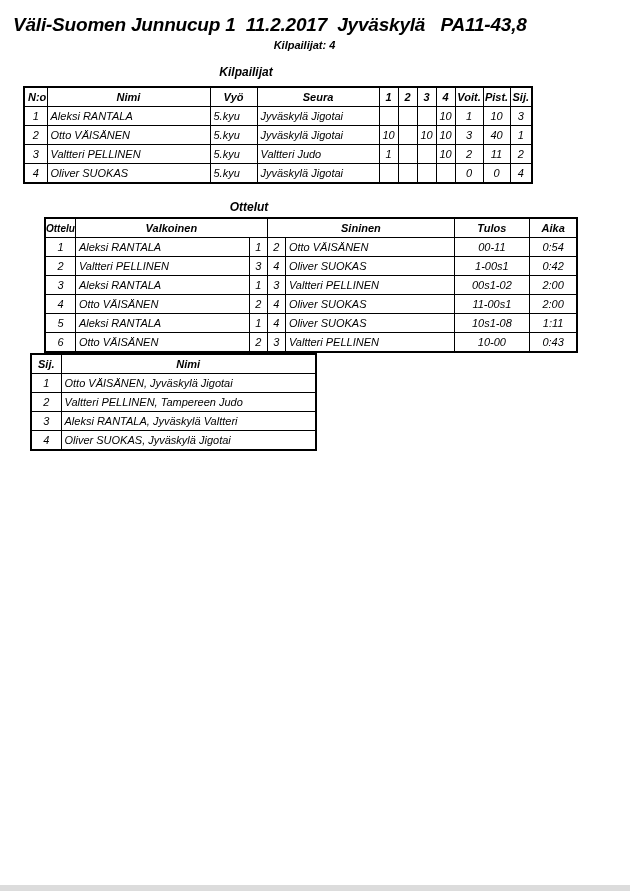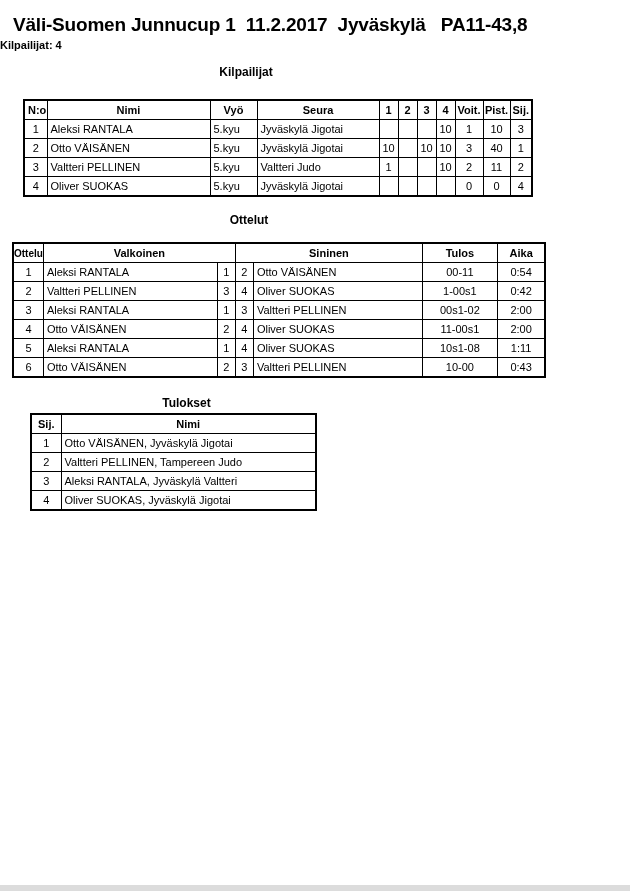--- a/index.html
+++ b/index.html
@@ -1,37 +1,37 @@
 <!DOCTYPE html>
 <html><head>
 <meta charset="utf-8">
 <style>
   html,body{margin:0;padding:0;}
   body{
     width:630px;height:891px;background:#ffffff;color:#000;
     font-family:"Liberation Sans", sans-serif;
   }
-  .page{position:relative;width:630px;height:891px;background:#fff;overflow:hidden;}
+  .page{position:relative;width:630px;height:891px;background:#fff;overflow:hidden;font-style:italic;}
   .title{
     font-size:19px;font-weight:bold;white-space:pre;
     padding:14px 0 0 13px;letter-spacing:-0.2px;
   }
-  .comp-count{font-size:11px;font-weight:bold;text-align:left;padding:3px 21px 0 0;}
+  .comp-count{font-size:11px;font-weight:bold;text-align:center;padding:3px 21px 0 0;}
   .heading{font-size:12px;font-weight:bold;text-align:center;box-sizing:border-box;}
-  .h-kilpailijat{width:508px;margin:14px 0 20px 30px;padding-right:76px;}
-  .h-ottelut{width:532px;margin:16px 0 15px 28px;padding-right:90px;}
+  .h-kilpailijat{width:508px;margin:14px 0 7px 30px;padding-right:76px;}
+  .h-ottelut{width:532px;margin:16px 0 3px 28px;padding-right:90px;}
   .h-tulokset{width:285px;margin:18px 0 3px 30px;padding-left:28px;}
   table{border-collapse:collapse;table-layout:fixed;border:2px solid #000;background:#fff;}
   th,td{
     border:1px solid #000;font-size:11px;height:18px;padding:0;
     overflow:hidden;white-space:nowrap;font-weight:normal;vertical-align:middle;
   }
   th{font-weight:bold;}
   .t1{margin-left:23px;}
-  .t2{margin-left:12px;}
+  .t2{margin-left:44px;}
   .t3{margin-left:30px;}
   .left{text-align:left;padding-left:3px;}
   .center{text-align:center;}
   .small{font-size:10px;}
   .bottom-edge{position:absolute;left:0;bottom:0;width:630px;height:6px;background:#dcdcdc;}
 </style>
 </head>
 <body>
 
 <div class="page">
@@ -196,21 +196,20 @@
         <td class="left">Otto VÄISÄNEN</td>
         <td class="center">2</td>
         <td class="center">3</td>
         <td class="left">Valtteri PELLINEN</td>
         <td class="center">10-00</td>
         <td class="center">0:43</td>
       </tr>
     </tbody>
   </table>
 
-  <div class="heading h-tulokset">Tulokset</div>
   <table class="t3">
     <colgroup>
       <col style="width:30px">
         <col style="width:255px">
     </colgroup>
     <thead>
       <tr>
         <th class="center">Sij.</th>
         <th class="center">Nimi</th>
       </tr>

